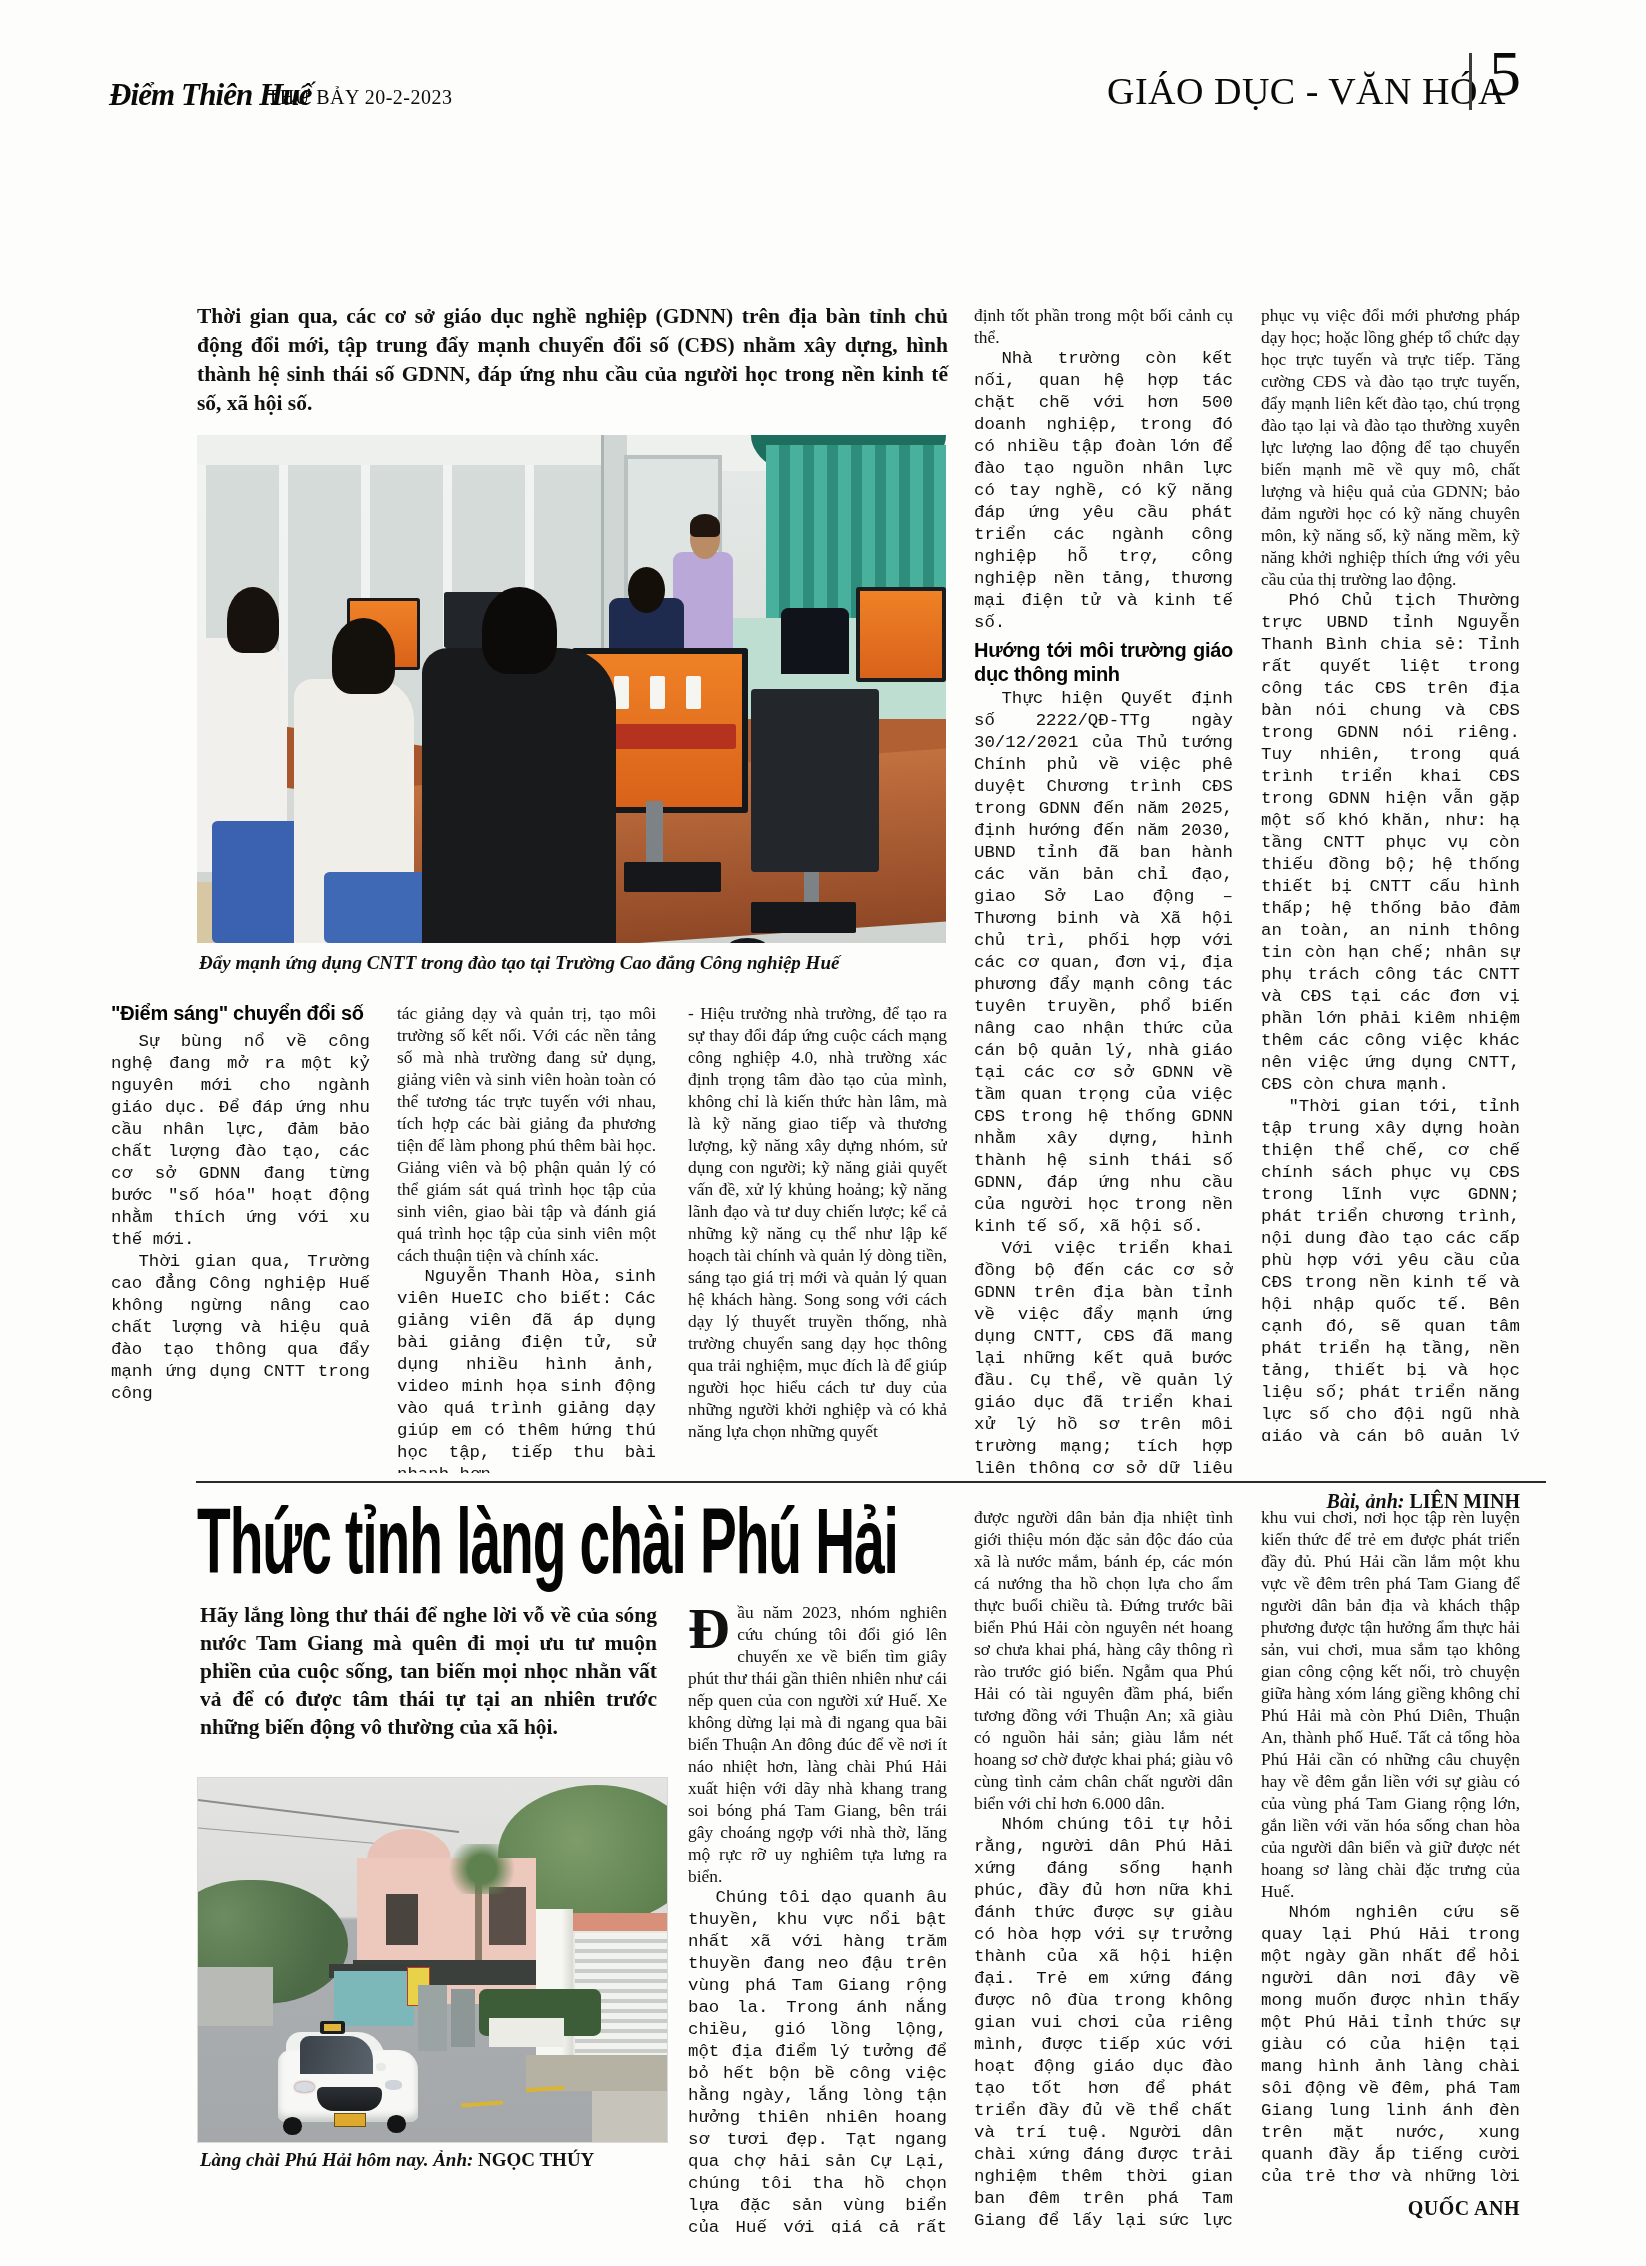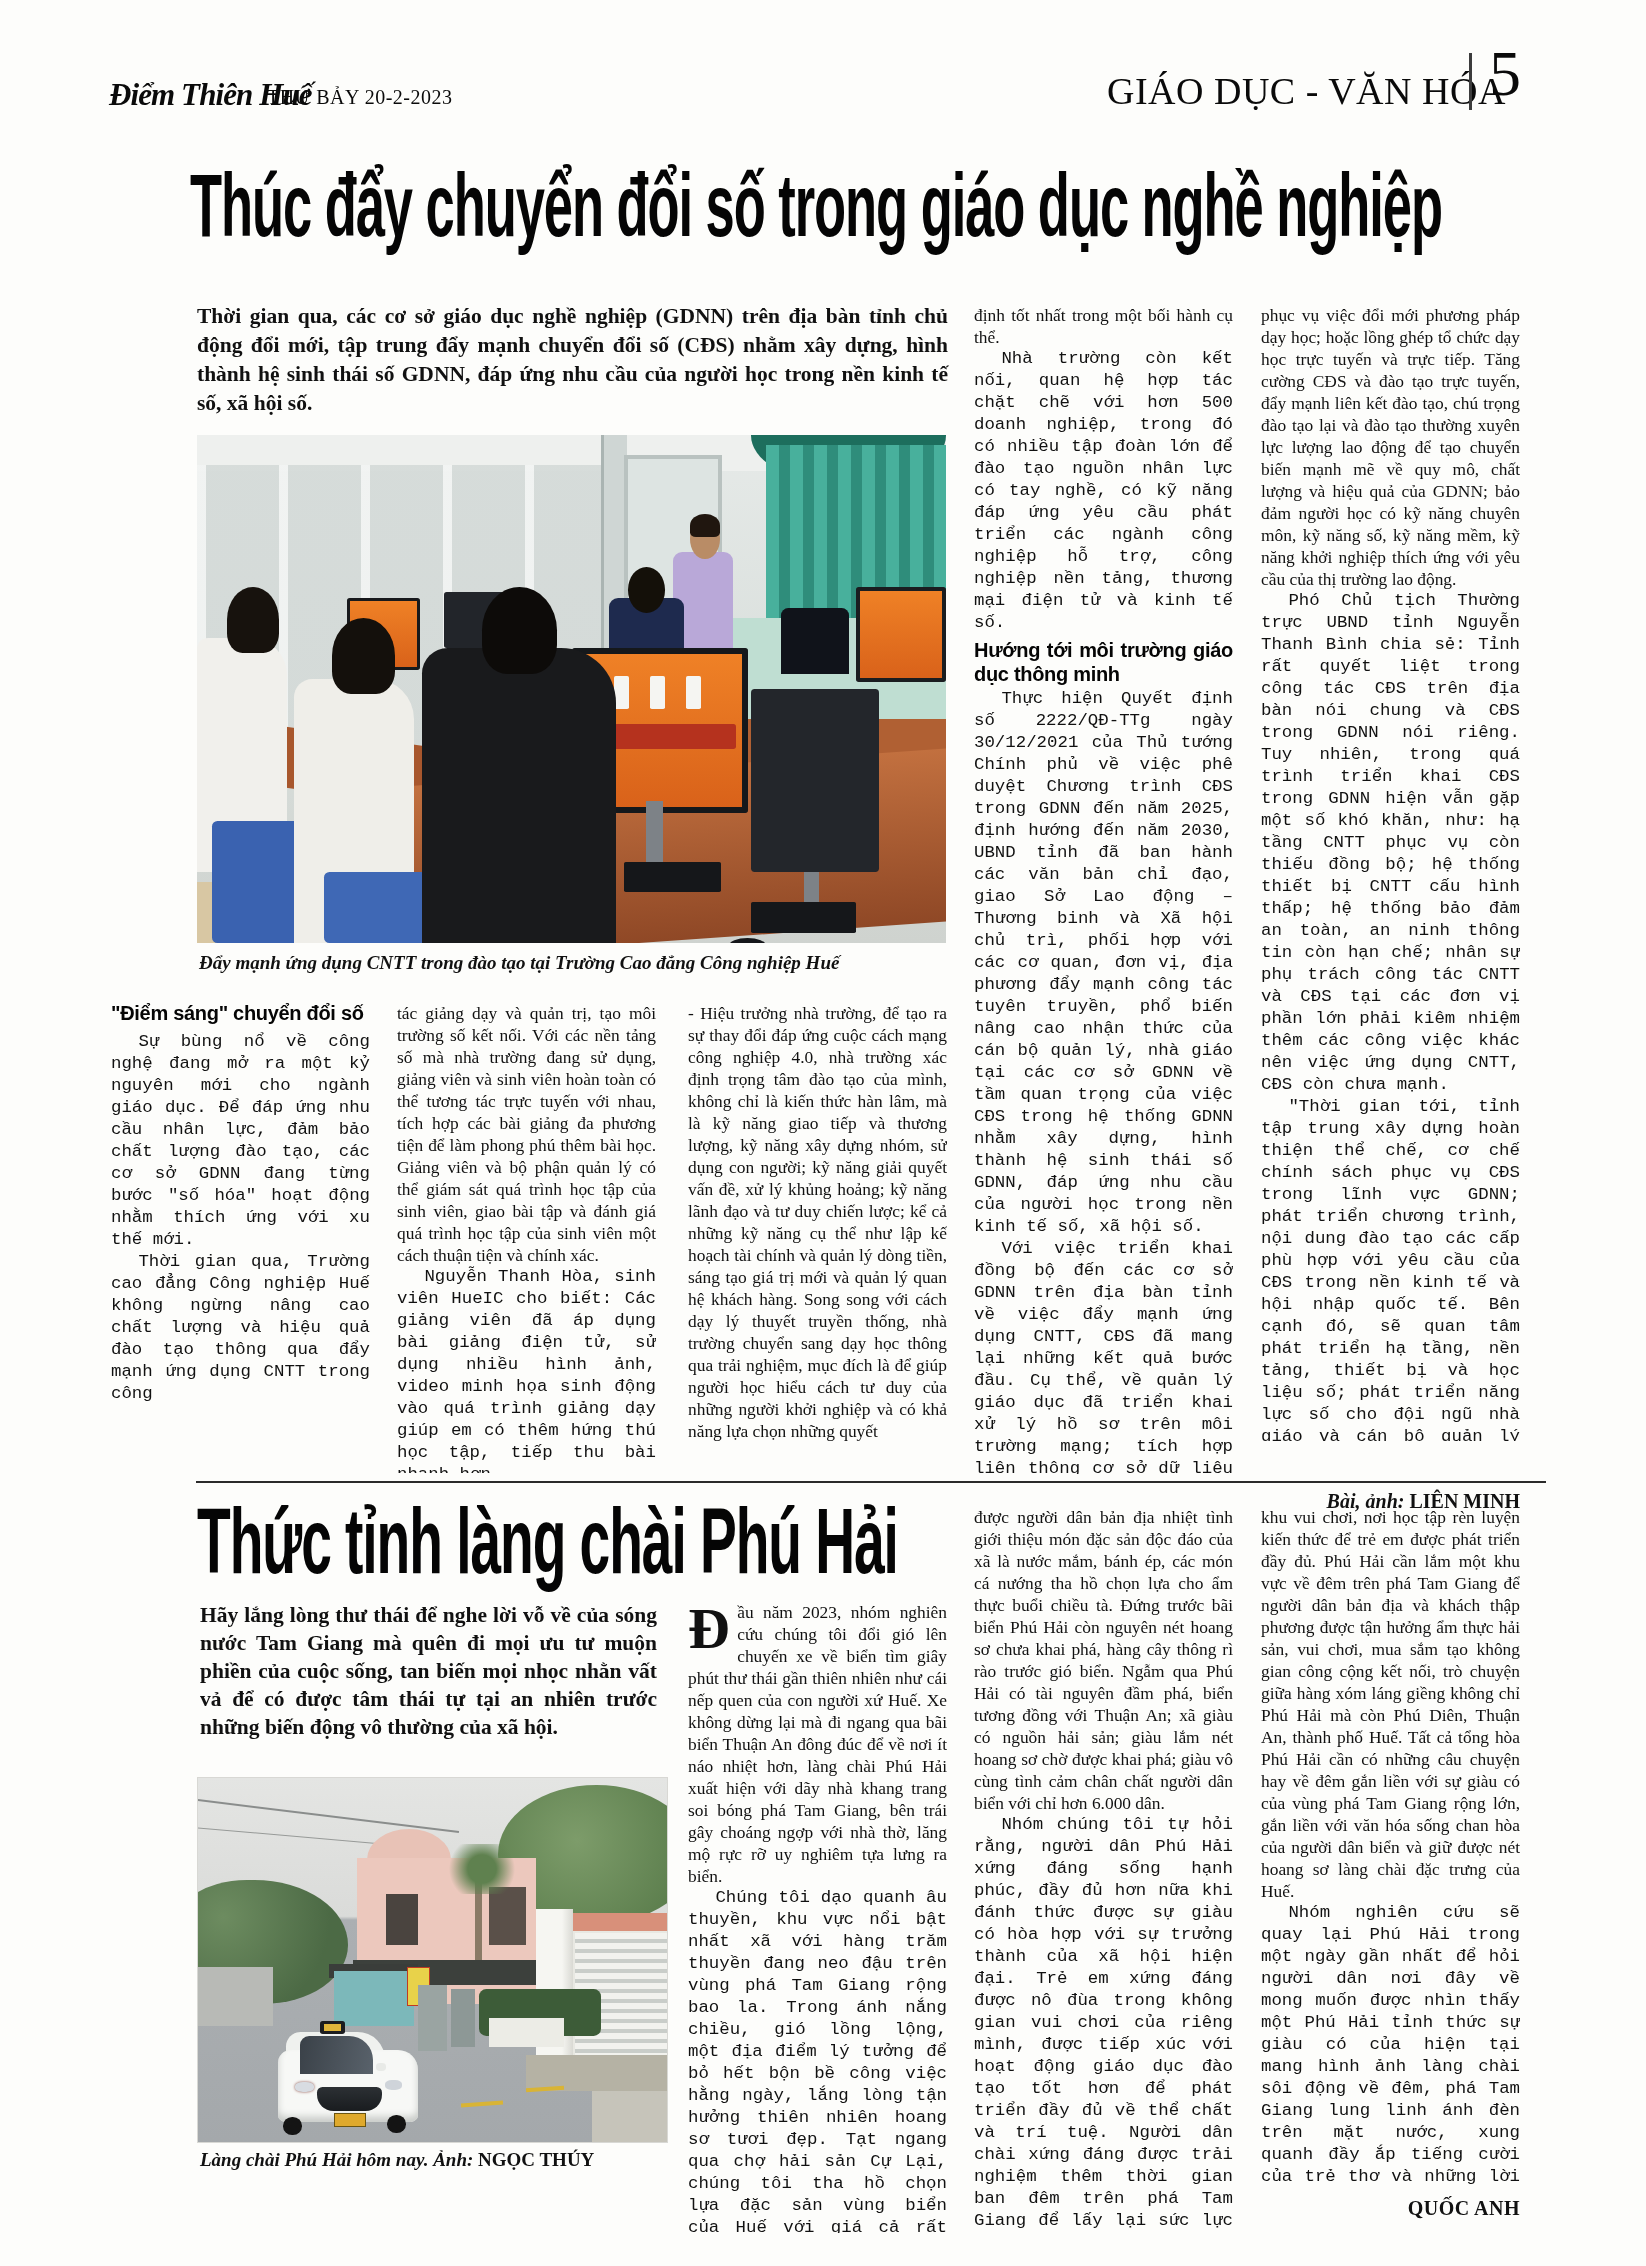--- a/index.html
+++ b/index.html
@@ -128,21 +128,20 @@
 <body>
 
 <div class="page">
 
   <div class="abs masthead">Điểm Thiên Huế</div>
   <div class="abs issue-date">THỨ BẢY 20-2-2023</div>
   <div class="abs section-title">GIÁO DỤC - VĂN HÓA</div>
   <div class="abs page-bar"></div>
   <div class="abs page-num">5</div>
 
-  <div class="abs headline1"><span>Thúc đẩy chuyển đổi số trong giáo dục nghề nghiệp</span></div>
   <div class="abs lead1">Thời gian qua, các cơ sở giáo dục nghề nghiệp (GDNN) trên địa bàn tỉnh chủ động đổi mới, tập trung đẩy mạnh chuyển đổi số (CĐS) nhằm xây dựng, hình thành hệ sinh thái số GDNN, đáp ứng nhu cầu của người học trong nền kinh tế số, xã hội số.</div>
 
   <div class="abs photo1">
     <div class="abs p1-ceil"></div>
     <div class="abs p1-glass"></div>
     <div class="abs p1-frame"></div>
     <div class="abs p1-door"></div>
     <div class="abs p1-valance"></div>
     <div class="abs p1-curtain"></div>
     <div class="abs p1-wall-r"></div>
@@ -197,21 +196,21 @@
     <p>tác giảng dạy và quản trị, tạo môi trường số kết nối. Với các nền tảng số mà nhà trường đang sử dụng, giảng viên và sinh viên hoàn toàn có thể tương tác trực tuyến với nhau, tích hợp các bài giảng đa phương tiện để làm phong phú thêm bài học. Giảng viên và bộ phận quản lý có thể giám sát quá trình học tập của sinh viên, giao bài tập và đánh giá quá trình học tập của sinh viên một cách thuận tiện và chính xác.</p>
     <p class="ind">Nguyễn Thanh Hòa, sinh viên HueIC cho biết: Các giảng viên đã áp dụng bài giảng điện tử, sử dụng nhiều hình ảnh, video minh họa sinh động vào quá trình giảng dạy giúp em có thêm hứng thú học tập, tiếp thu bài nhanh hơn.</p>
     <p class="ind">Theo TS. Phạm Văn Quân</p>
   </div>
 
   <div class="abs col c3a">
     <p>- Hiệu trưởng nhà trường, để tạo ra sự thay đổi đáp ứng cuộc cách mạng công nghiệp 4.0, nhà trường xác định trọng tâm đào tạo của mình, không chỉ là kiến thức hàn lâm, mà là kỹ năng giao tiếp và thương lượng, kỹ năng xây dựng nhóm, sử dụng con người; kỹ năng giải quyết vấn đề, xử lý khủng hoảng; kỹ năng lãnh đạo và tư duy chiến lược; kể cả những kỹ năng cụ thể như lập kế hoạch tài chính và quản lý dòng tiền, sáng tạo giá trị mới và quản lý quan hệ khách hàng. Song song với cách dạy lý thuyết truyền thống, nhà trường chuyển sang dạy học thông qua trải nghiệm, mục đích là để giúp người học hiểu cách tư duy của những người khởi nghiệp và có khả năng lựa chọn những quyết</p>
   </div>
 
   <div class="abs col c4a">
-    <p>định tốt nhất trong một bối hành cụ thể.</p>
+    <p>định tốt phần trong một bối cảnh cụ thể.</p>
     <p class="ind">Nhà trường còn kết nối, quan hệ hợp tác chặt chẽ với hơn 500 doanh nghiệp, trong đó có nhiều tập đoàn lớn để đào tạo nguồn nhân lực có tay nghề, có kỹ năng đáp ứng yêu cầu phát triển các ngành công nghiệp hỗ trợ, công nghiệp nền tảng, thương mại điện tử và kinh tế số.</p>
     <div class="subhead subhead-inline">Hướng tới môi trường giáo dục thông minh</div>
     <p class="ind">Thực hiện Quyết định số 2222/QĐ-TTg ngày 30/12/2021 của Thủ tướng Chính phủ về việc phê duyệt Chương trình CĐS trong GDNN đến năm 2025, định hướng đến năm 2030, UBND tỉnh đã ban hành các văn bản chỉ đạo, giao Sở Lao động – Thương binh và Xã hội chủ trì, phối hợp với các cơ quan, đơn vị, địa phương đẩy mạnh công tác tuyên truyền, phổ biến nâng cao nhận thức của cán bộ quản lý, nhà giáo tại các cơ sở GDNN về tầm quan trọng của việc CĐS trong hệ thống GDNN nhằm xây dựng, hình thành hệ sinh thái số GDNN, đáp ứng nhu cầu của người học trong nền kinh tế số, xã hội số.</p>
     <p class="ind">Với việc triển khai đồng bộ đến các cơ sở GDNN trên địa bàn tỉnh về việc đẩy mạnh ứng dụng CNTT, CĐS đã mang lại những kết quả bước đầu. Cụ thể, về quản lý giáo dục đã triển khai xử lý hồ sơ trên môi trường mạng; tích hợp liên thông cơ sở dữ liệu trên nền tảng tích hợp, chia sẻ dữ liệu của tỉnh. Trong quản trị nhà trường, hồ sơ HS-SV, hồ sơ nhân sự và hồ sơ về cơ sở vật chất, thiết bị đã được quản lý bằng hồ sơ số với định danh thống nhất toàn tỉnh; hồ sơ giảng dạy đã chuyển đổi sang hồ sơ điện tử, dần thay thế hồ sơ giấy.</p>
     <p class="ind">Đối với công tác chức dạy học, đã tăng cường sử dụng các ứng dụng: Zoom Cloud Meeting, Microsoft Teams, Google Meet, Moodle, Google Classroom để</p>
   </div>
 
   <div class="abs col c5a">
     <p>phục vụ việc đổi mới phương pháp dạy học; hoặc lồng ghép tổ chức dạy học trực tuyến và trực tiếp. Tăng cường CĐS và đào tạo trực tuyến, đẩy mạnh liên kết đào tạo, chú trọng đào tạo lại và đào tạo thường xuyên lực lượng lao động để tạo chuyển biến mạnh mẽ về quy mô, chất lượng và hiệu quả của GDNN; bảo đảm người học có kỹ năng chuyên môn, kỹ năng số, kỹ năng mềm, kỹ năng khởi nghiệp thích ứng với yêu cầu của thị trường lao động.</p>
     <p class="ind">Phó Chủ tịch Thường trực UBND tỉnh Nguyễn Thanh Bình chia sẻ: Tỉnh rất quyết liệt trong công tác CĐS trên địa bàn nói chung và CĐS trong GDNN nói riêng. Tuy nhiên, trong quá trình triển khai CĐS trong GDNN hiện vẫn gặp một số khó khăn, như: hạ tầng CNTT phục vụ còn thiếu đồng bộ; hệ thống thiết bị CNTT cấu hình thấp; hệ thống bảo đảm an toàn, an ninh thông tin còn hạn chế; nhân sự phụ trách công tác CNTT và CĐS tại các đơn vị phần lớn phải kiêm nhiệm thêm các công việc khác nên việc ứng dụng CNTT, CĐS còn chưa mạnh.</p>

